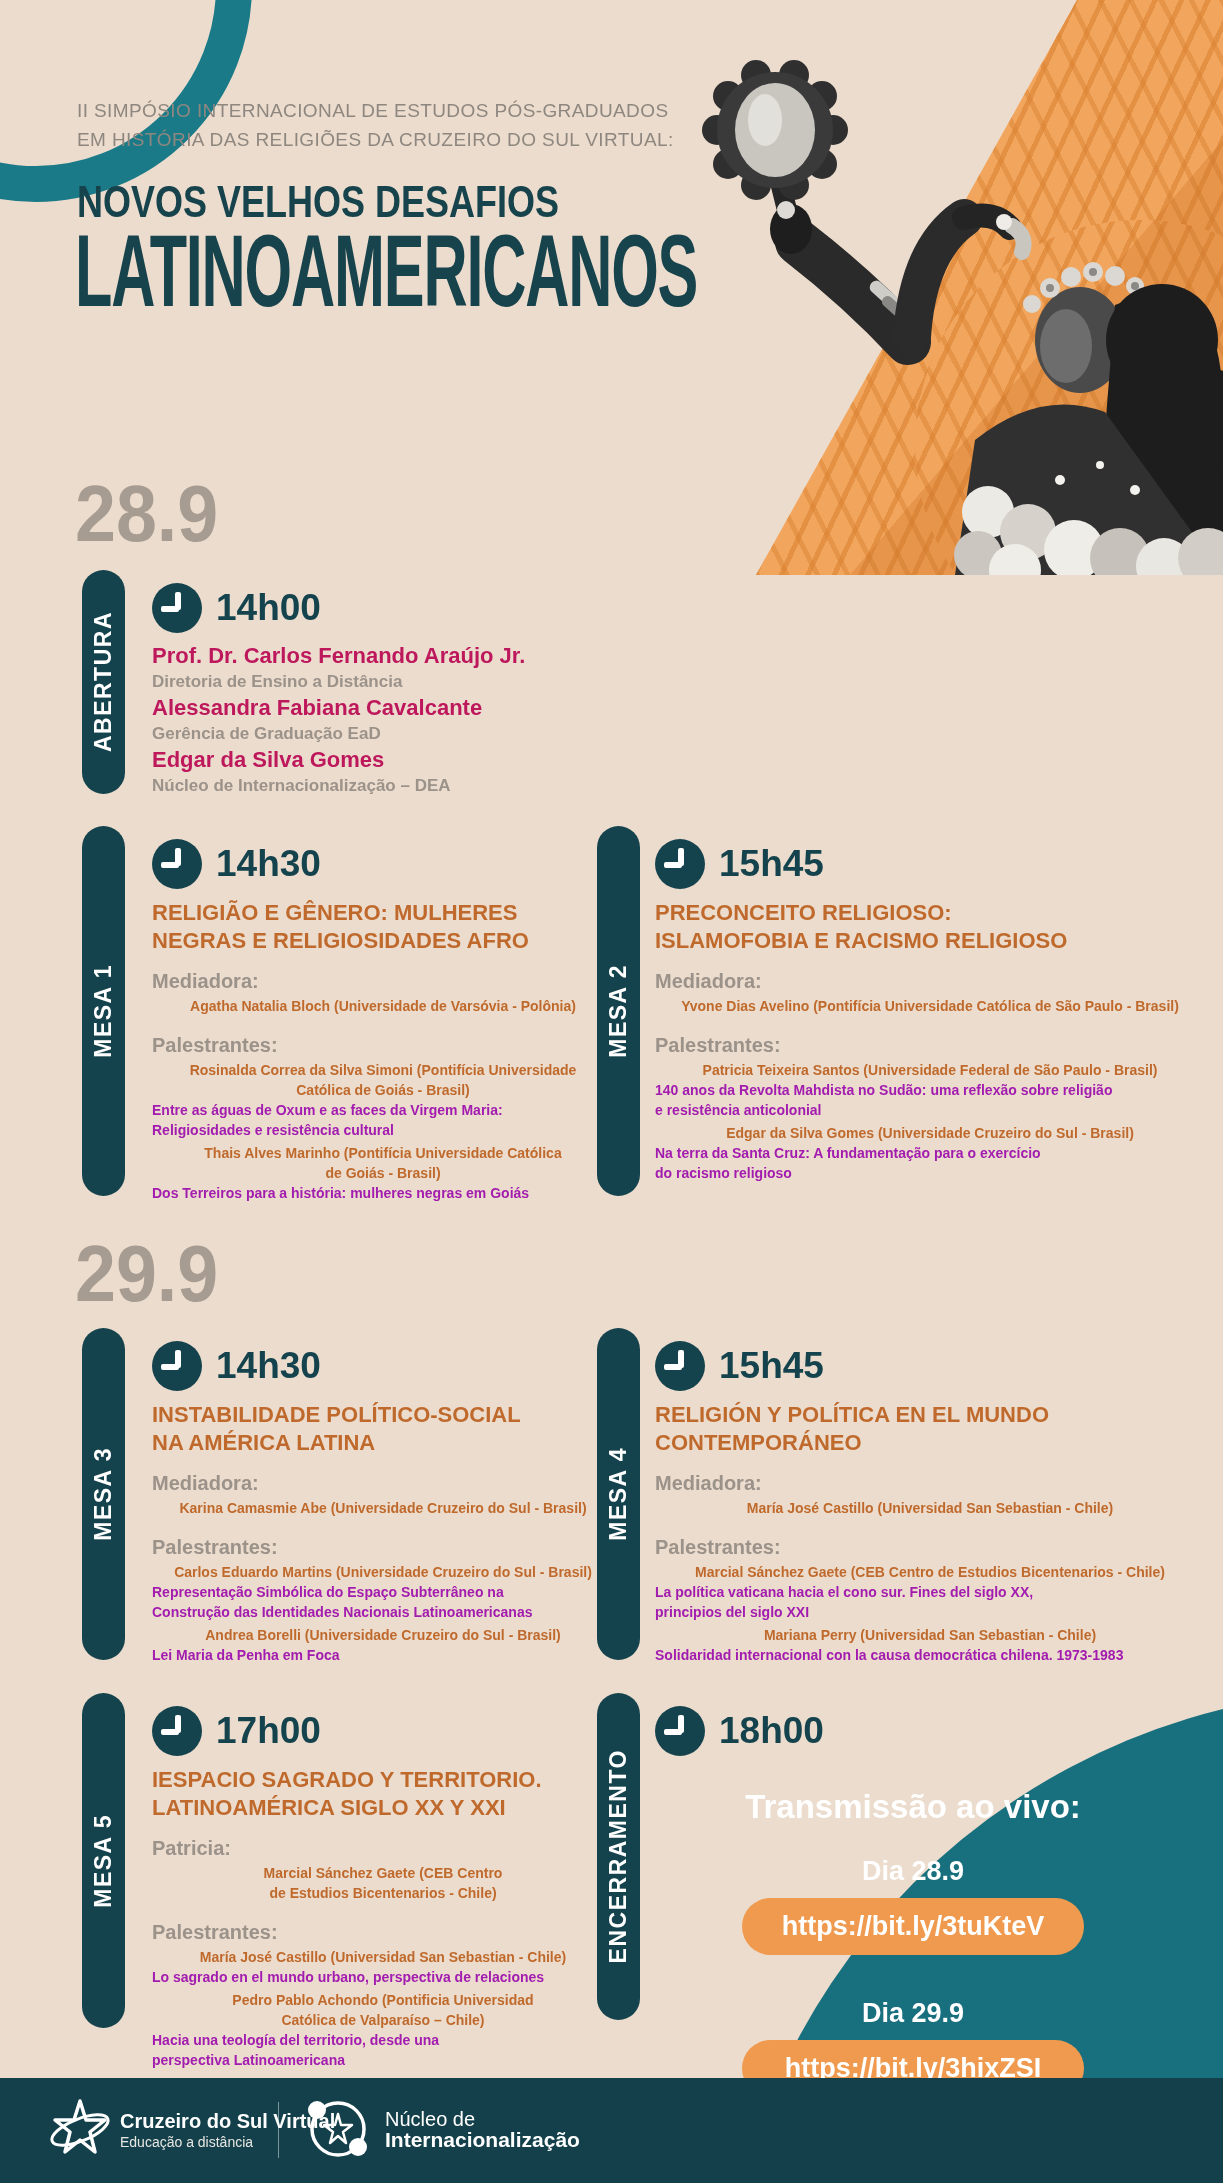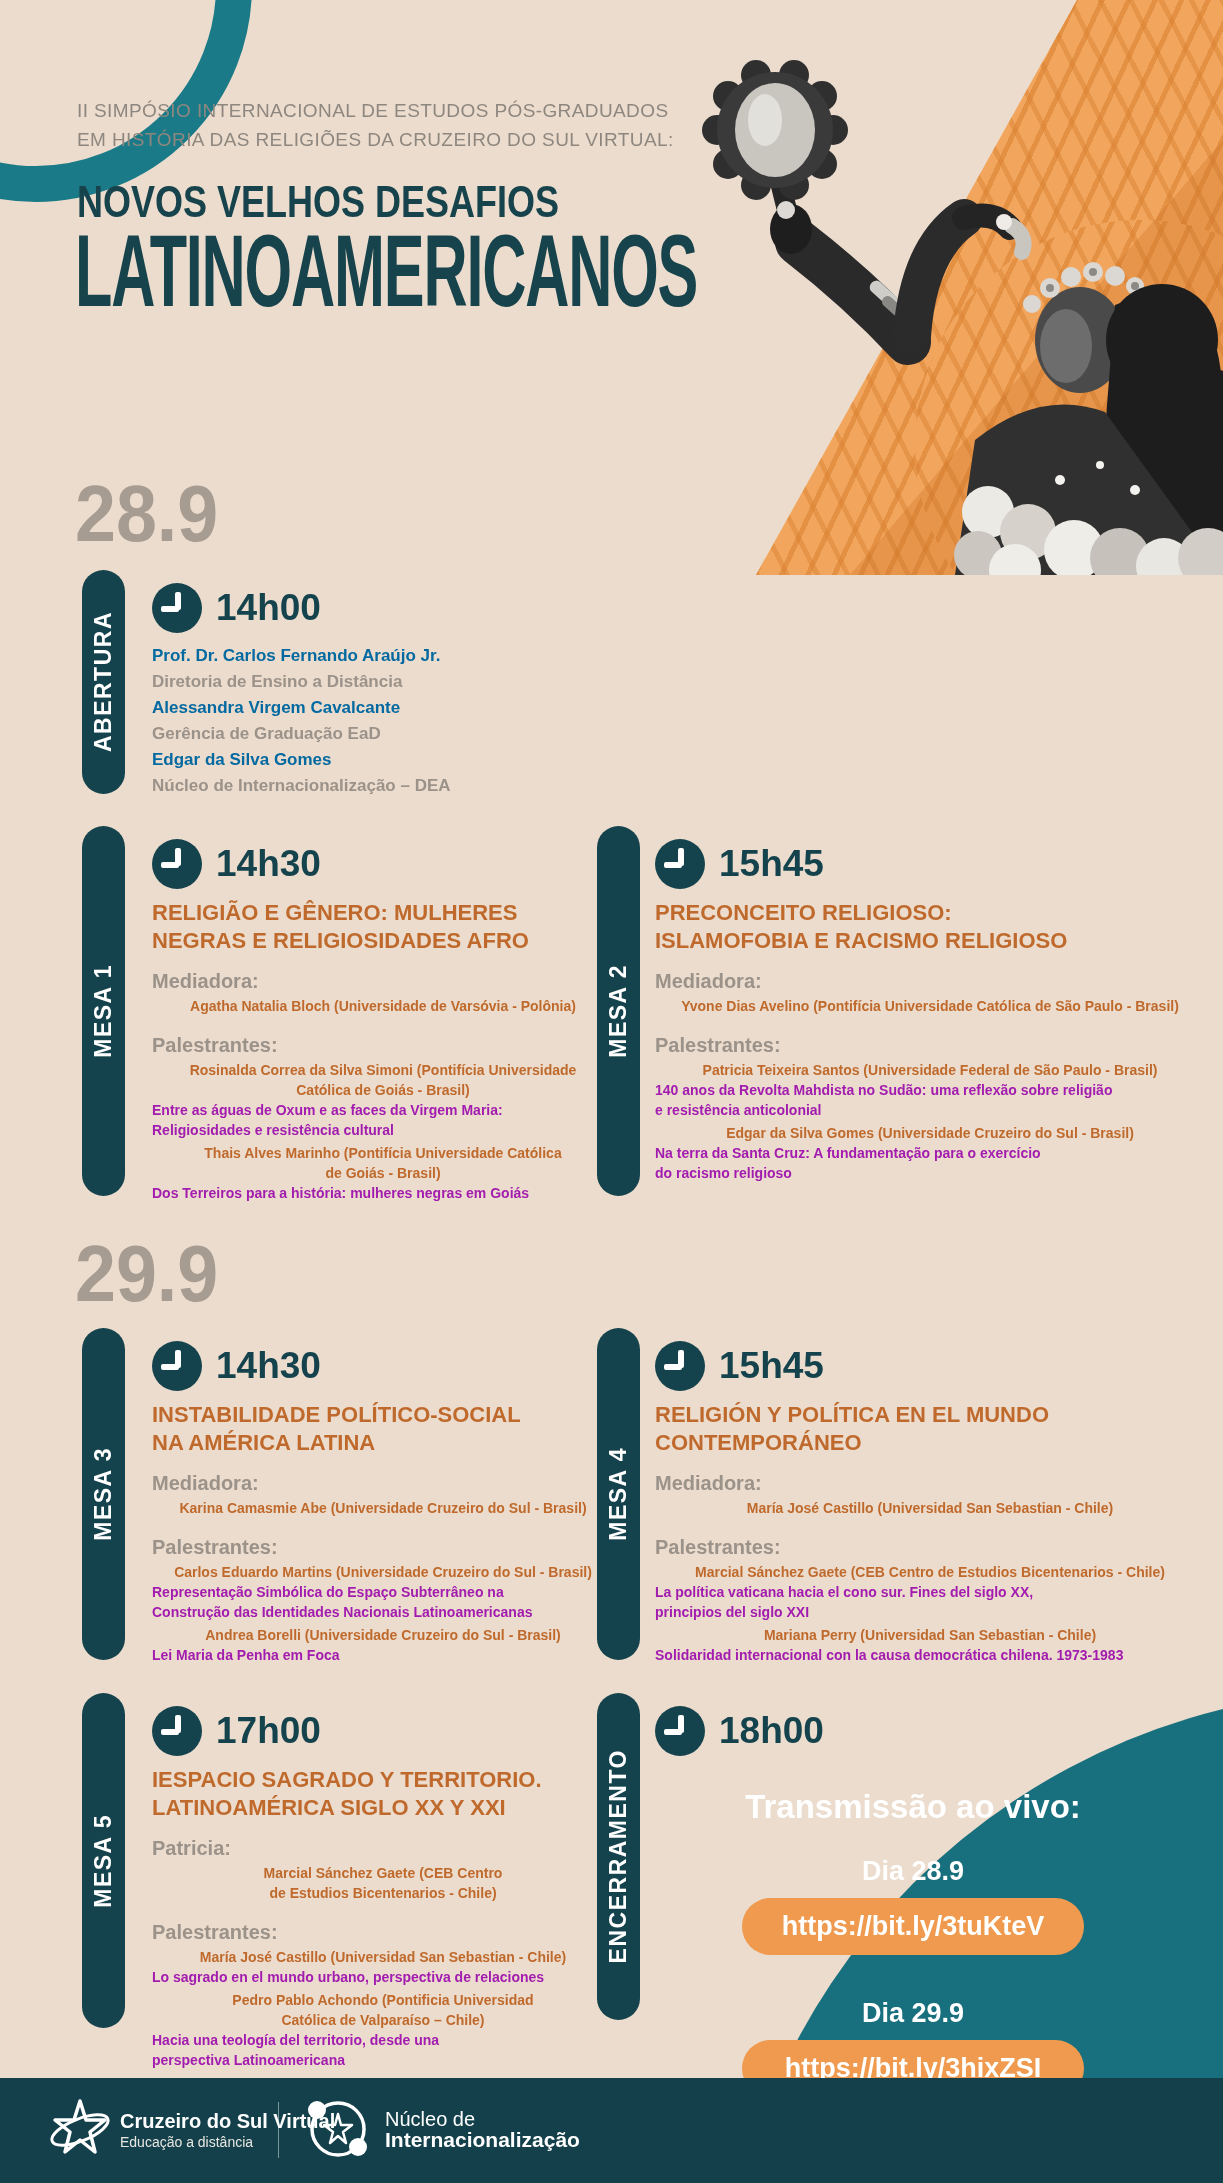--- a/index.html
+++ b/index.html
@@ -42,21 +42,21 @@
   .clock{width:50px; height:50px; border-radius:50%; background:#15434d; position:relative; flex:0 0 50px;}
   .clock::before{content:""; position:absolute; left:23px; top:9px; width:6px; height:18px; background:#fff; border-radius:2px;}
   .clock::after{content:""; position:absolute; left:9px; top:23px; width:18px; height:6px; background:#fff; border-radius:2px;}
   .time{font-size:37px; font-weight:bold; color:#15434d;}
   .stitle{font-size:22px; line-height:28px; font-weight:bold; color:#bf6a2c; white-space:pre-line; margin:4px 0 15px 0;}
   .label{font-size:20px; font-weight:bold; color:#9b928a; margin-bottom:3px;}
   .gap{margin-top:18px;}
   .name{font-size:14px; font-weight:bold; color:#bf6a2c; line-height:20px; white-space:pre-line;text-align:center;}
   .topic{font-size:14px; font-weight:bold; color:#a21caf; line-height:20px; white-space:pre-line; margin-bottom:3px;}
   .people{margin-top:10px;}
-  .pname{font-size:17px; font-weight:bold; color:#0369a1; line-height:26px;}
+  .pname{font-size:22px; font-weight:bold; color:#be185d; line-height:26px;}
   .prole{font-size:17px; font-weight:bold; color:#9b928a; line-height:26px;}
   #abertura{left:82px; top:570px;} #abertura .pill{height:224px;}
   #mesa1{left:82px; top:826px;} #mesa1 .pill{height:370px;}
   #mesa2{left:597px; top:826px;} #mesa2 .pill{height:370px;}
   #mesa3{left:82px; top:1328px;} #mesa3 .pill{height:332px;}
   #mesa4{left:597px; top:1328px;} #mesa4 .pill{height:332px;}
   #mesa5{left:82px; top:1693px;} #mesa5 .pill{height:335px;}
   #encerramento{left:597px; top:1693px;} #encerramento .pill{height:327px;}
   
   .bc-circle{position:absolute; left:720px; top:1690px; width:1320px; height:1320px; border-radius:50%; background:#18707e; z-index:2;}
@@ -172,21 +172,21 @@
         <span>ABERTURA</span>
       </div>
     <div class="scontent">
       <div class="time-row">
         <span class="clock"></span>
         <span class="time">14h00</span>
       </div>
       <div class="people">
         <div class="pname">Prof. Dr. Carlos Fernando Araújo Jr.</div>
         <div class="prole">Diretoria de Ensino a Distância</div>
-        <div class="pname">Alessandra Virgem Cavalcante</div>
+        <div class="pname">Alessandra Fabiana Cavalcante</div>
         <div class="prole">Gerência de Graduação EaD</div>
         <div class="pname">Edgar da Silva Gomes</div>
         <div class="prole">Núcleo de Internacionalização – DEA</div>
       </div>
     </div>
   </section>
 
   <section class="session" id="mesa1">
     <div class="pill">
         <span>MESA 1</span>

